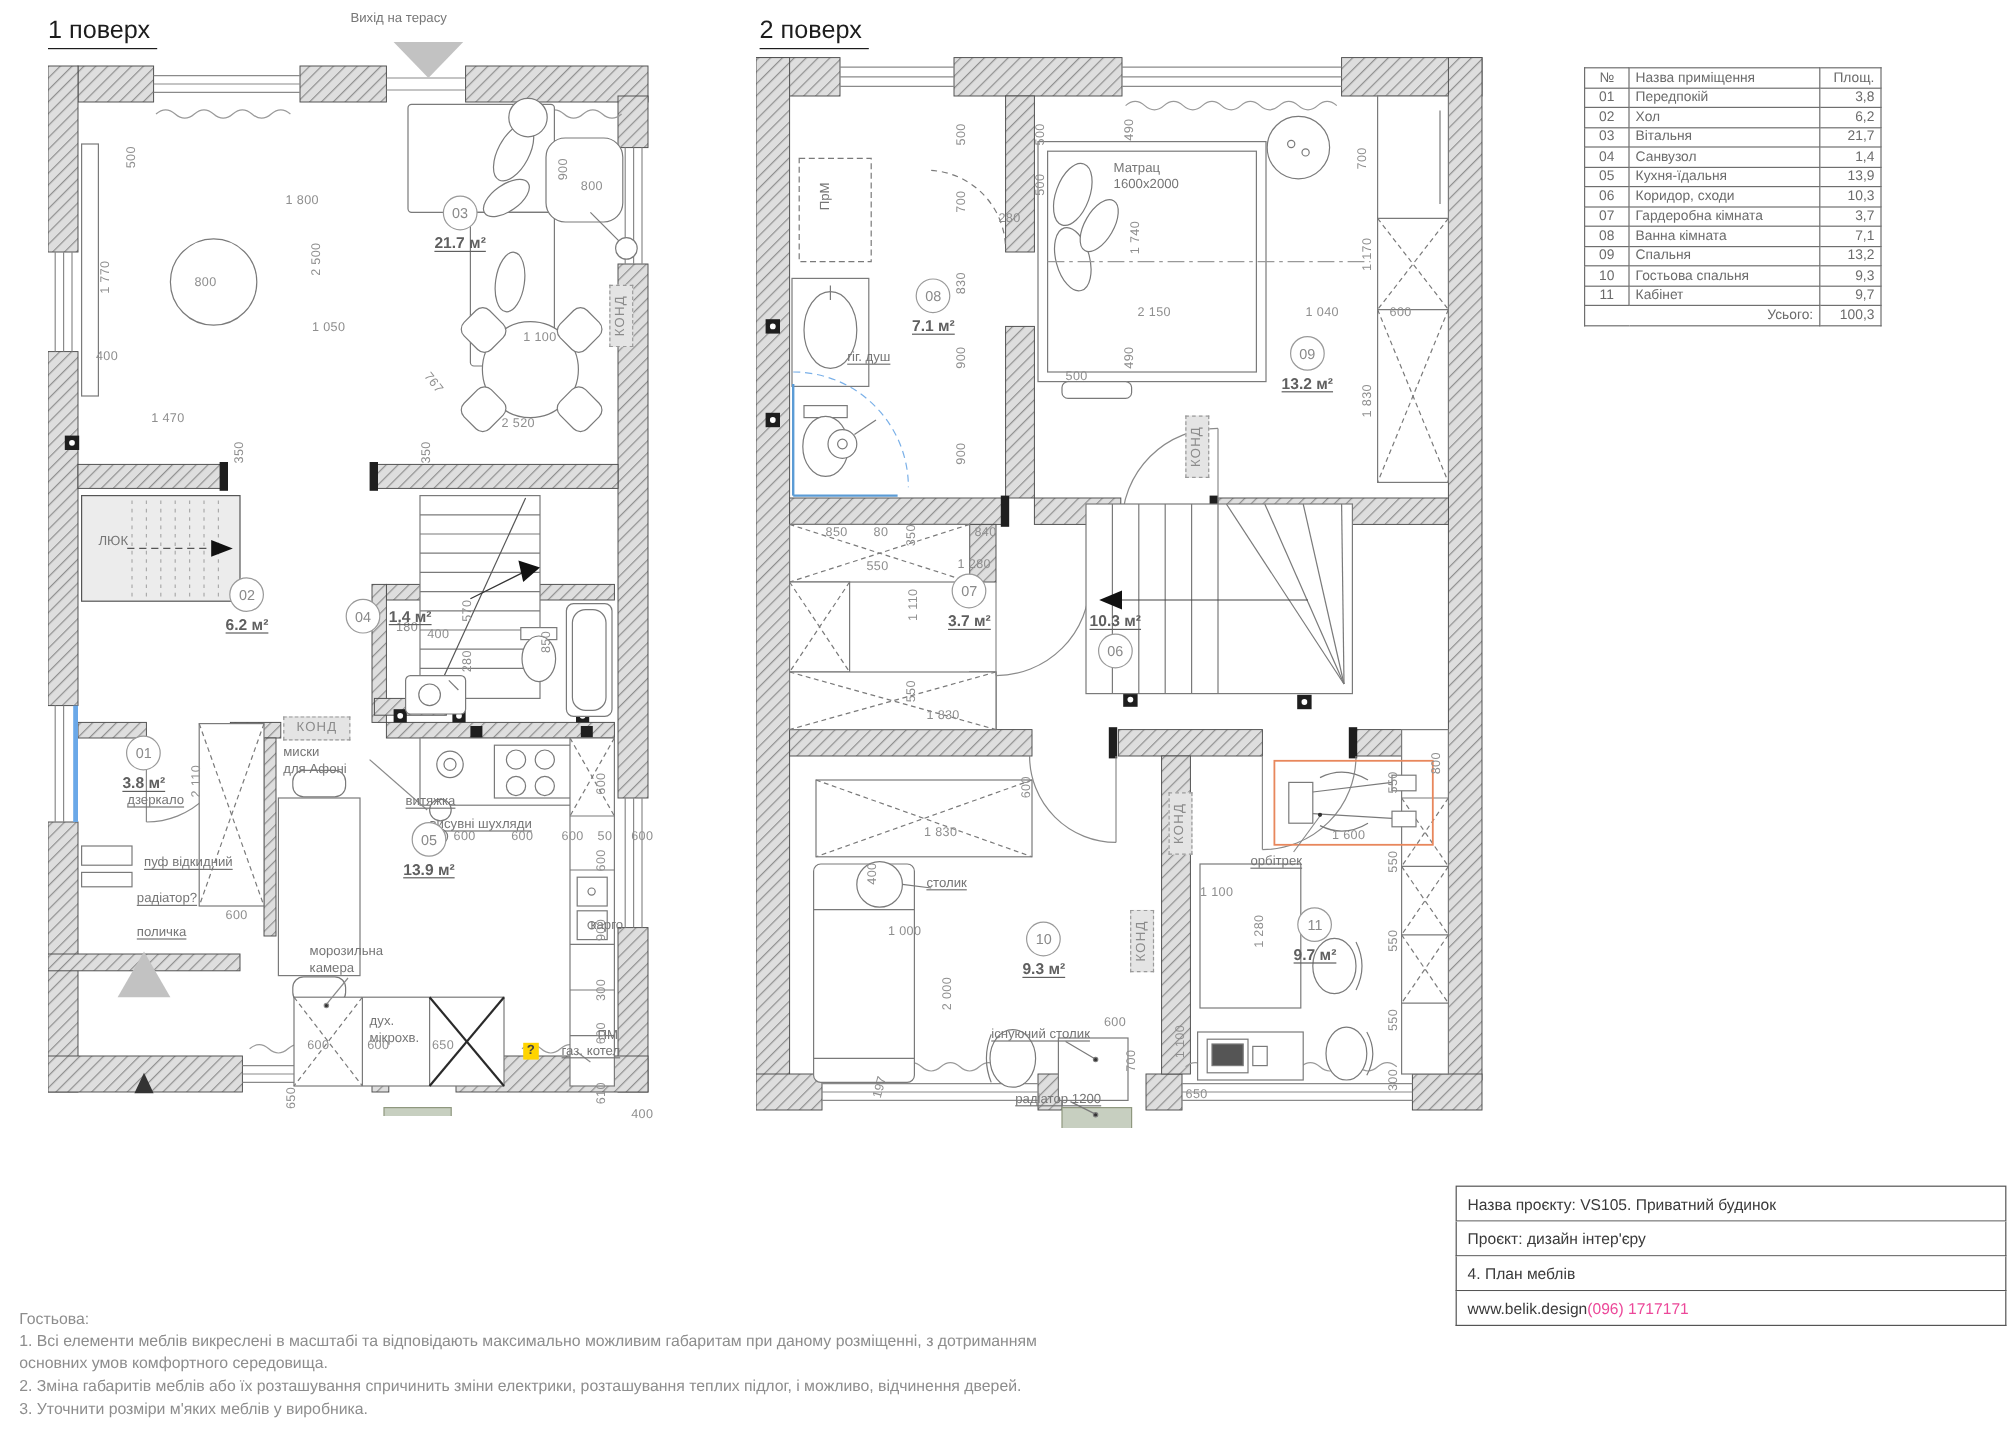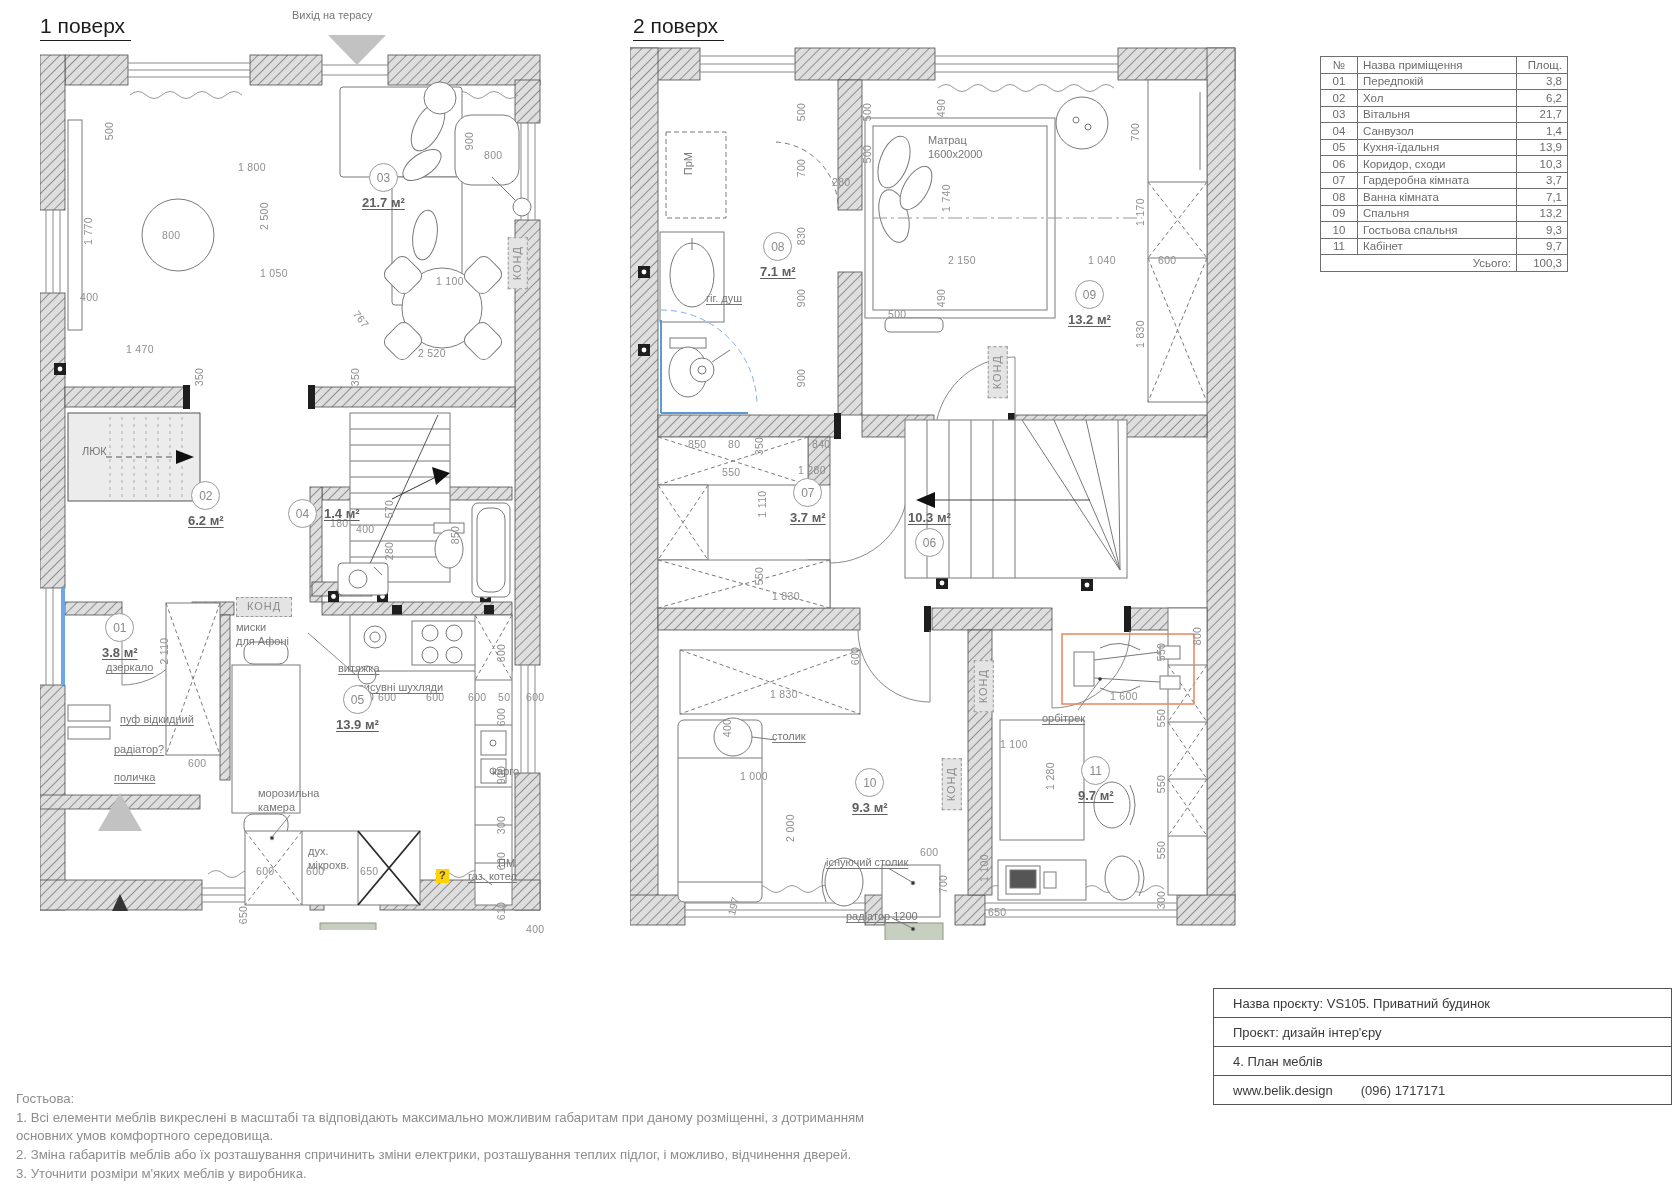--- a/index.html
+++ b/index.html
@@ -25,23 +25,23 @@
   
   .legend{position:absolute;left:1320px;top:56px;border-collapse:collapse;font-size:11.5px;color:#6b6b6b;}
   .legend th,.legend td{border:1px solid #6f6f6f;padding:1px 5px;height:13.5px;font-weight:normal;text-align:left;}
   .legend th{text-align:left;}
   .legend .c-no{width:26px;text-align:center;}
   .legend .c-nm{width:148px;}
   .legend .c-ar{width:40px;text-align:right;}
   .legend tfoot td{text-align:right;}
   
   .tblock{position:absolute;left:1213px;top:988px;width:459px;font-size:13px;color:#3a3a3a;}
-  .trow{border:1px solid #555;border-top:none;height:28px;display:flex;align-items:center;padding-left:19px;background:#fff;}
+  .trow{border:1px solid #555;border-top:none;height:28px;display:flex;align-items:center;padding-left:9px;background:#fff;}
   .trow:first-child{border-top:1px solid #555;}
-  .trow .phone{color:#404040;margin-left:28px;}
+  .trow .phone{color:#ec4899;}
   
   .notes{position:absolute;left:16px;top:1090px;width:980px;font-size:13.2px;color:#8d8d8d;line-height:1.42;}
 </style>
 </head>
 <body>
 
 <div id="canvas">
 
   <div class="plan-title" style="left:40px;top:14px;">1 поверх</div>
   <div class="plan-title" style="left:633px;top:14px;">2 поверх</div>

